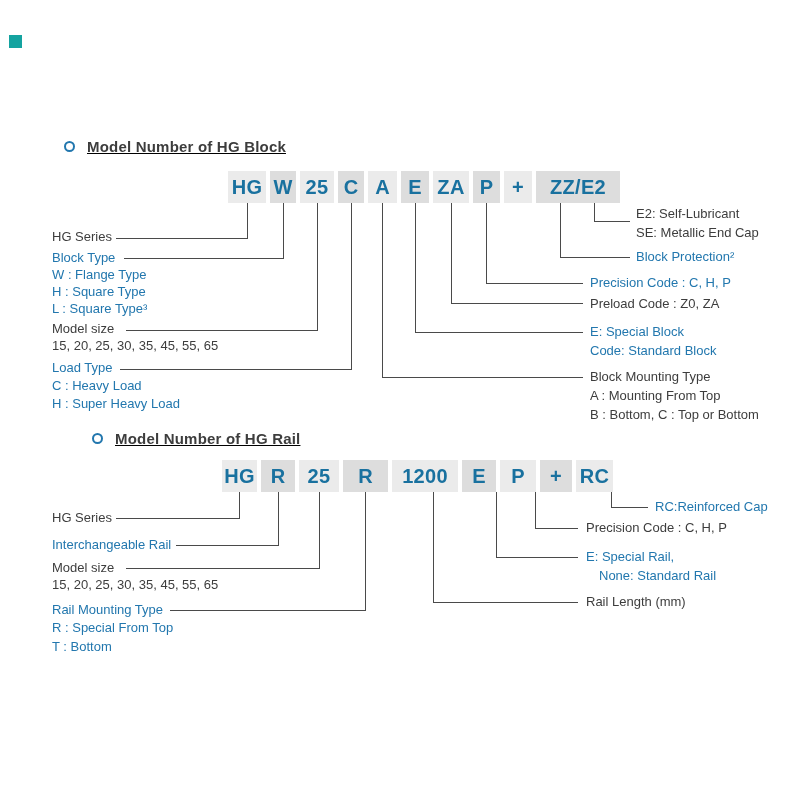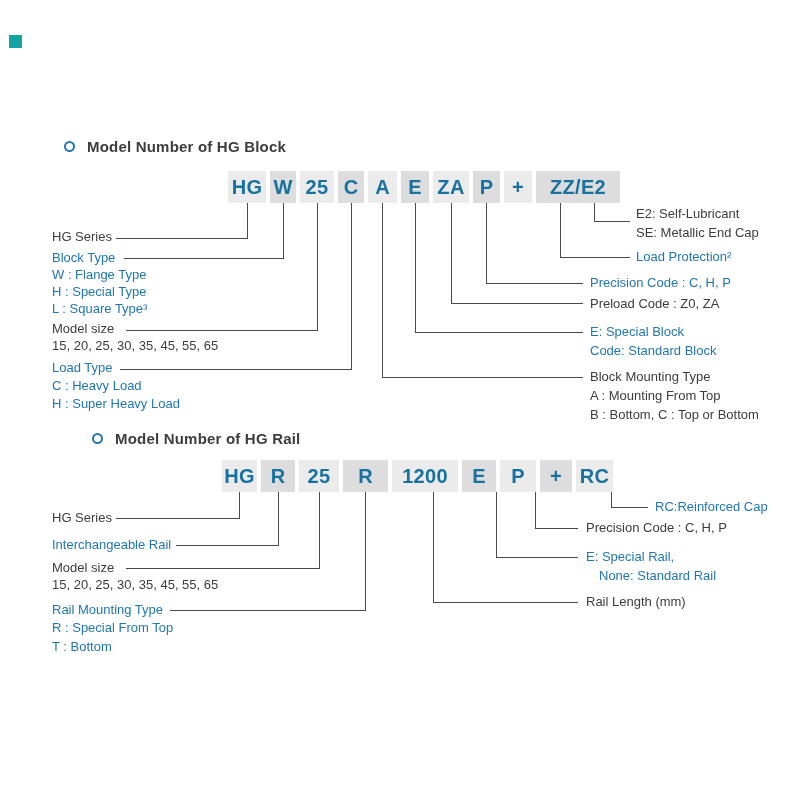--- a/index.html
+++ b/index.html
@@ -1,21 +1,21 @@
 <!DOCTYPE html>
 <html style="--accent-blue: #2277ae; --code-blue: #19719f; --dark-text: #3d3d3d; --line-color: #4a4a4a; --box-light: #ebebeb; --box-dark: #dddddd; --marker-teal: #14a3a0;"><head>
 <meta charset="utf-8">
 <style>
   html,body{margin:0;padding:0;background:#fff;}
   .canvas{
     position:relative;width:800px;height:800px;background:#ffffff;overflow:hidden;
     font-family:"Liberation Sans", sans-serif;
   }
   .corner-marker{position:absolute;left:9px;top:35px;width:13px;height:13px;background:var(--marker-teal);}
-  .section-title{position:absolute;display:flex;align-items:center;white-space:nowrap;}
+  .section-title{position:absolute;display:flex;align-items:center;white-space:nowrap;text-decoration:underline;}
   .bullet{width:7px;height:7px;border:2.5px solid var(--accent-blue);border-radius:50%;margin-right:12px;flex:0 0 auto;}
   .title-text{font-size:15px;font-weight:bold;color:var(--dark-text);letter-spacing:.2px;}
   .code-row{position:absolute;display:flex;gap:4px;}
   .seg{
     height:32px;line-height:32px;text-align:center;font-size:20px;font-weight:bold;
     color:var(--code-blue);flex:0 0 auto;letter-spacing:.3px;
   }
   .seg.light{background:var(--box-light);}
   .seg.dark{background:var(--box-dark);}
   .vline{position:absolute;width:1.4px;background:var(--line-color);}
@@ -66,31 +66,31 @@
   <div class="hline" style="left:382px;top:377px;width:201px"></div>
   <div class="hline" style="left:415px;top:332px;width:168px"></div>
   <div class="hline" style="left:451px;top:303px;width:132px"></div>
   <div class="hline" style="left:486px;top:283px;width:97px"></div>
   <div class="hline" style="left:560px;top:257px;width:70px"></div>
   <div class="hline" style="left:594px;top:221px;width:36px"></div>
 
   <div class="lab dark" style="left:52px;top:229px">HG Series</div>
   <div class="lab blue" style="left:52px;top:250px">Block Type</div>
   <div class="lab blue" style="left:52px;top:267px">W : Flange Type</div>
-  <div class="lab blue" style="left:52px;top:284px">H : Special Type</div>
+  <div class="lab blue" style="left:52px;top:284px">H : Square Type</div>
   <div class="lab blue" style="left:52px;top:301px">L : Square Type³</div>
   <div class="lab dark" style="left:52px;top:321px">Model size</div>
   <div class="lab dark" style="left:52px;top:338px">15, 20, 25, 30, 35, 45, 55, 65</div>
   <div class="lab blue" style="left:52px;top:360px">Load Type</div>
   <div class="lab blue" style="left:52px;top:378px">C : Heavy Load</div>
   <div class="lab blue" style="left:52px;top:396px">H : Super Heavy Load</div>
 
   <div class="lab dark" style="left:636px;top:206px">E2: Self-Lubricant</div>
   <div class="lab dark" style="left:636px;top:225px">SE: Metallic End Cap</div>
-  <div class="lab blue" style="left:636px;top:249px">Load Protection²</div>
+  <div class="lab blue" style="left:636px;top:249px">Block Protection²</div>
   <div class="lab blue" style="left:590px;top:275px">Precision Code : C, H, P</div>
   <div class="lab dark" style="left:590px;top:296px">Preload Code : Z0, ZA</div>
   <div class="lab blue" style="left:590px;top:324px">E: Special Block</div>
   <div class="lab blue" style="left:590px;top:343px">Code: Standard Block</div>
   <div class="lab dark" style="left:590px;top:369px">Block Mounting Type</div>
   <div class="lab dark" style="left:590px;top:388px">A : Mounting From Top</div>
   <div class="lab dark" style="left:590px;top:407px">B : Bottom, C : Top or Bottom</div>
 
   <div class="section-title" style="left:92px;top:430px">
     <span class="bullet"></span>

